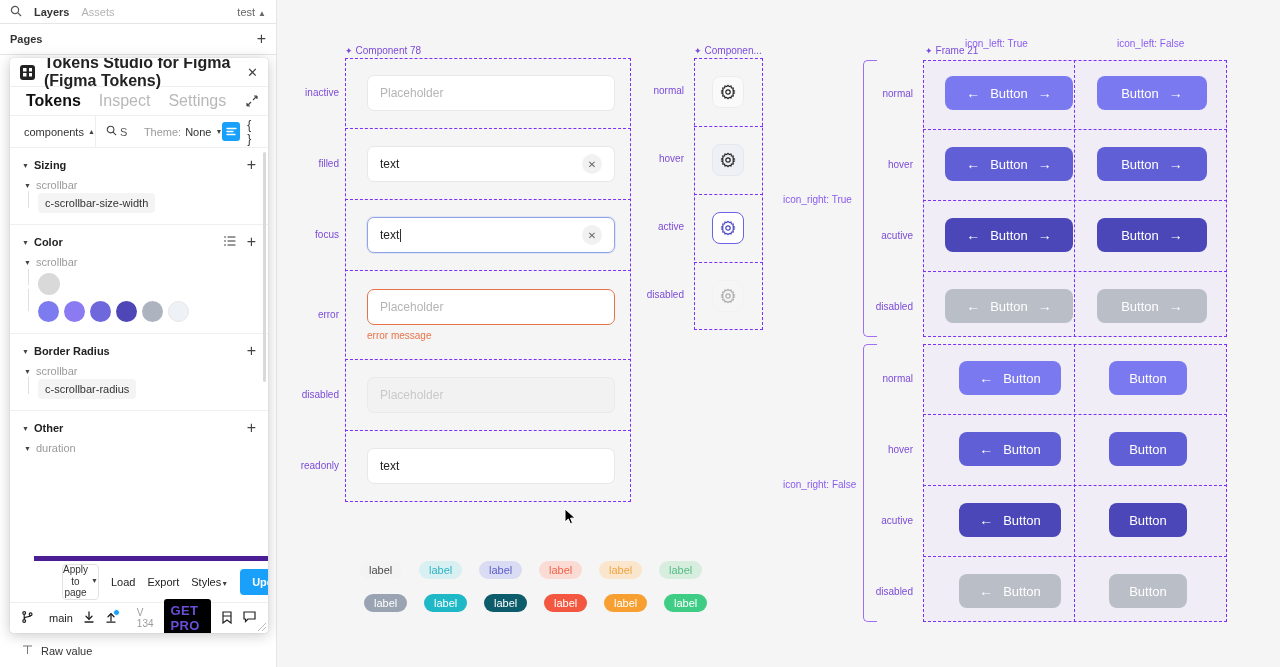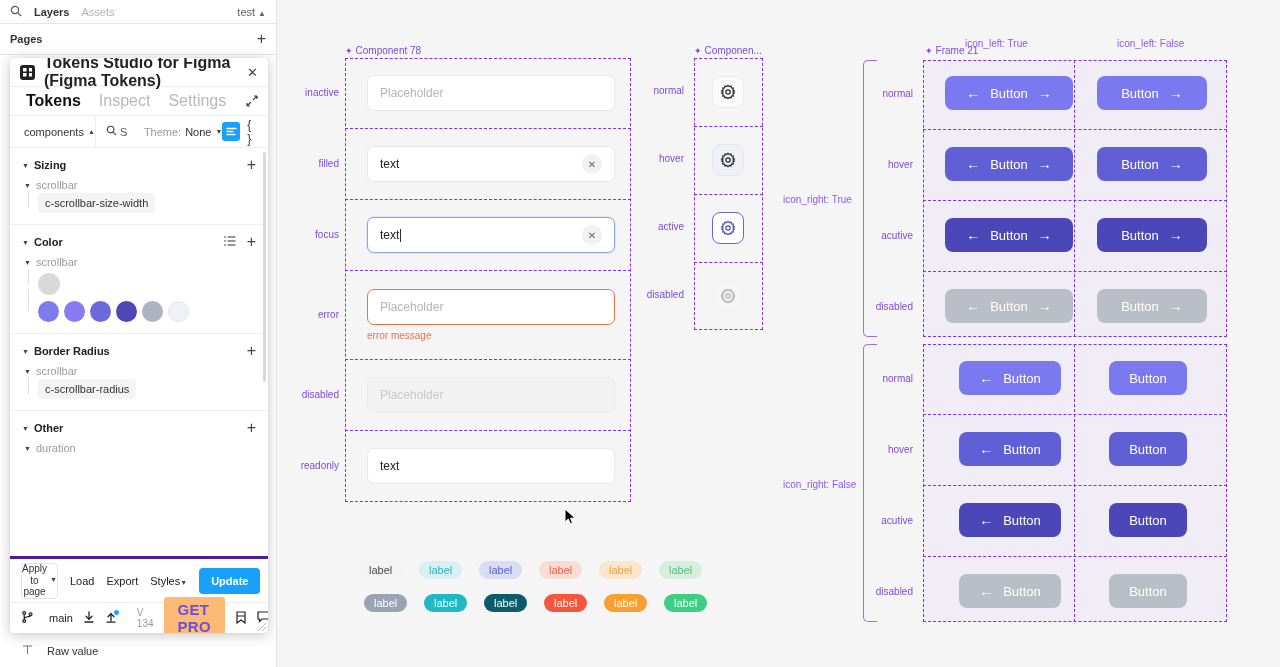--- a/index.html
+++ b/index.html
@@ -29,21 +29,21 @@
   .svg-ico { display:inline-block; vertical-align:middle; }
 
   #lp-pages {
     height:31px; display:flex; align-items:center; padding:0 10px;
     border-bottom:1px solid #e5e5e5; justify-content:space-between;
   }
   #lp-pages .ttl { font-size:11px; color:#333; font-weight:bold; }
   .plus-btn { font-size:16px; color:#444; line-height:1; cursor:pointer; }
   #raw-value-row {
     position:absolute; left:0; bottom:10px; width:277px;
-    display:flex; align-items:center; gap:14px; padding:0 22px;
+    display:flex; align-items:center; gap:8px; padding:0 22px;
     color:#333; font-size:11px;
   }
 
   
   #plugin {
     position:absolute; left:10px; top:58px; width:258px; height:575px;
     background:#fff; border-radius:3px;
     box-shadow:0 2px 14px rgba(0,0,0,.22), 0 0 1px rgba(0,0,0,.25);
     overflow:hidden; display:flex; flex-direction:column;
   }
@@ -119,43 +119,44 @@
   .swatches::before {
     content:""; position:absolute; left:6px; top:-12px; width:1px; height:22px; background:#e0e0e0;
   }
   .sw { width:21px;height:21px;border-radius:50%; }
   .sw.first { width:22px;height:22px; }
   .sw-row-top { display:flex; padding-left:16px; position:relative; margin-top:5px;}
   .sw-row-top::before { content:""; position:absolute; left:6px; top:-4px; width:1px; height:16px; background:#e0e0e0; }
 
   #plugin-footer { flex:0 0 auto; }
   #footer-actions {
-    height:46px; display:flex; align-items:center; gap:12px; padding:0 11px;
-    border-top:3px solid #4c1d95;
+    height:46px; display:flex; align-items:center; gap:12px; padding:0 28px;
+    border-top:5px solid #4c1d95;
+    margin-left:24px;
   }
   #apply-to-page {
     border:1px solid #e2e2e2; border-radius:4px; height:36px; width:64px;
     display:flex; align-items:center; justify-content:center; gap:3px;
     font-size:10px; color:#333; text-align:center; line-height:1.15; cursor:pointer;
   }
   .foot-link { font-size:11px; color:#222; cursor:pointer; }
   #update-btn {
     margin-left:auto; background:#18a0fb; color:#fff; font-size:11px; font-weight:bold;
     border-radius:4px; padding:7px 12px; cursor:pointer;
   }
   #footer-status {
     height:31px; display:flex; align-items:center; gap:10px; padding:0 12px;
     border-top:1px solid #eee; position:relative;
   }
   #branch-name { font-size:11px; color:#222;padding-left:6px; }
   #footer-status .gap { flex:1; }
   #version-label { font-size:10px; color:#9b9b9b; }
   #get-pro {
-    background:#fdba74; color:#6b4fd8; font-size:15px; font-weight:bold;
-    padding:4px 14px; border-radius:3px; letter-spacing:.3px; cursor:pointer;
+    background:#000000; color:#6b4fd8; font-size:13px; font-weight:bold;
+    padding:4px 7px; border-radius:3px; letter-spacing:.3px; cursor:pointer;
   }
   .badge-dot {
     position:absolute; width:7px;height:7px;border-radius:50%;background:#18a0fb;
     top:-2px; right:-3px; border:1px solid #fff;
   }
   #resize-grip { position:absolute; right:1px; bottom:1px; width:11px; height:11px; }
 
   
   #canvas { position:absolute; left:277px; top:0; width:1003px; height:667px; background:#f5f5f5; }
 

